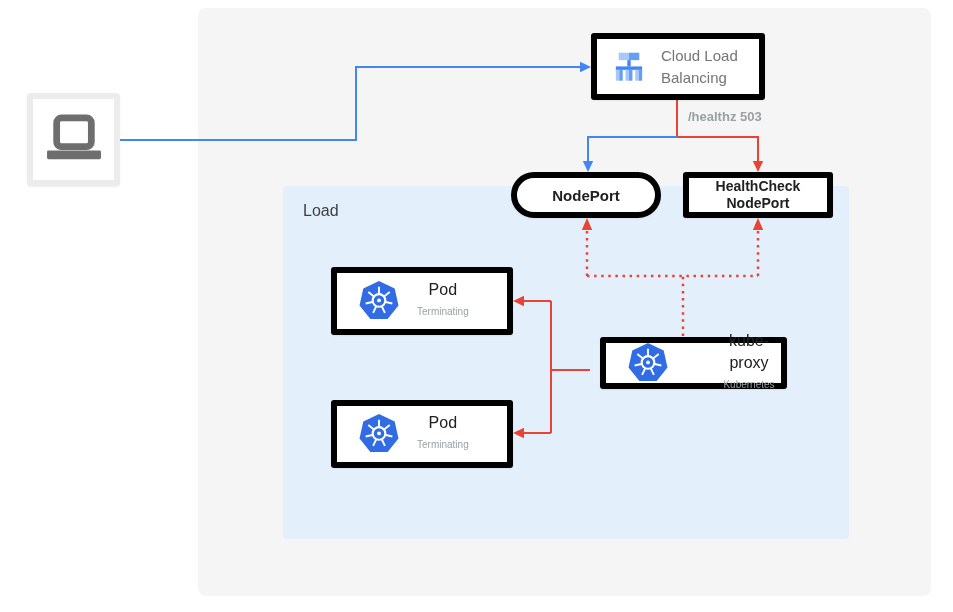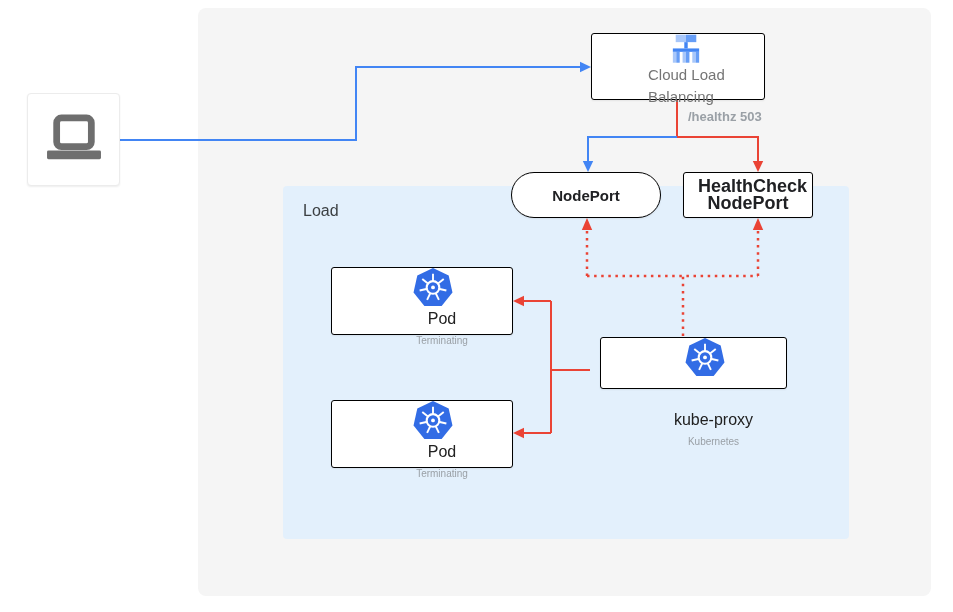--- a/index.html
+++ b/index.html
@@ -47,24 +47,23 @@
   .line-red-dotted {
     stroke: var(--red); stroke-width: 2.5; fill: none;
     stroke-dasharray: 2.5 4.6;
   }
   .arrow-blue { fill: var(--blue); stroke: none; }
   .arrow-red  { fill: var(--red);  stroke: none; }
 
   .card {
     position: absolute;
     background: #ffffff;
-    border: 1px solid #000000;
+    border: 6px solid #000000;
     border-radius: 3px;
     box-shadow: 0 1px 2px rgba(0,0,0,0.07);
-    flex-direction: column;
   }
 
   .laptop-box {
     left: 27px; top: 93px;
     width: 93px; height: 93px;
     border-color: #ececec;
     border-radius: 4px;
     display: flex; align-items: center; justify-content: center;
   }
 
@@ -97,22 +96,22 @@
     color: #202124;
   }
   .nodeport-box {
     left: 511px; top: 172px;
     width: 150px; height: 46px;
     font-size: 15px;
     border-radius: 23px;
   }
   .hc-nodeport-box {
     left: 683px; top: 172px;
-    width: 130px; height: 46px;
-    font-size: 18px;
+    width: 150px; height: 46px;
+    font-size: 14px;
     line-height: 17px;
   }
   .hc-nodeport-box .wrap { width: 100px; }
 
   .entity-box {
     display: flex; align-items: center;
     padding-left: 22px;
   }
   .pod1-box { left: 331px; top: 267px; width: 182px; height: 68px; }
   .pod2-box { left: 331px; top: 400px; width: 182px; height: 68px; }

